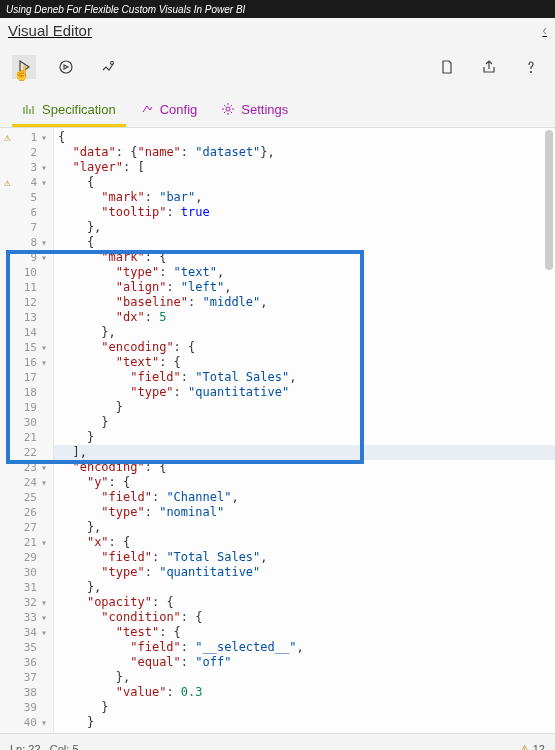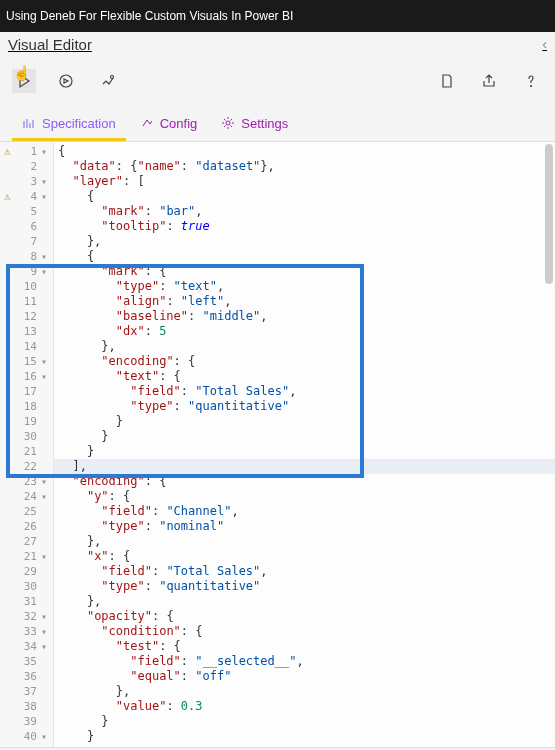--- a/index.html
+++ b/index.html
@@ -5,27 +5,28 @@
     * { margin: 0; padding: 0; box-sizing: border-box; }
     body {
       width: 555px;
       height: 750px;
       font-family: "Segoe UI", Tahoma, sans-serif;
       background: #f4f4f4;
       overflow: hidden;
       position: relative;
     }
     .video-title-bar {
-      height: 32px;
+      height: 18px;
       background: #1a1a1a;
       color: #fff;
-      font-size: 12px;
+      font-size: 10px;
       padding: 2px 6px;
       display: flex;
       align-items: center;
+      font-style: italic;
     }
     .header {
       display: flex;
       align-items: center;
       justify-content: space-between;
       padding: 4px 8px;
       background: #f4f4f4;
       height: 24px;
       text-decoration: underline;
     }
@@ -77,21 +78,21 @@
       align-items: center;
       gap: 6px;
       padding: 8px 10px 6px;
       font-size: 13px;
       color: #a21caf;
       cursor: pointer;
       border-bottom: 3px solid transparent;
     }
     .tab.active {
       border-bottom: 3px solid #f2c811;
-      color: #8b5cf6;
+      color: #4d7c0f;
     }
     .tab svg { width: 14px; height: 14px; }
     .editor-wrap {
       position: relative;
       height: 605px;
       overflow: hidden;
       background: #fdfdfd;
     }
     .editor {
       display: flex;
@@ -142,21 +143,21 @@
       white-space: pre;
       padding-left: 4px;
     }
     .cl.active-line {
       background: #e8eef4;
     }
     .p { color: #333; }
     .k { color: #a31515; }
     .s { color: #0451a5; }
     .n { color: #098658; }
-    .b { color: #0000ff; font-style: italic; }
+    .b { color: #0000ff; }
     .highlight-box {
       position: absolute;
       left: 6px;
       top: 122px;
       width: 358px;
       height: 214px;
       border: 4px solid #2a7ad4;
       pointer-events: none;
     }
     .cursor-pointer {

